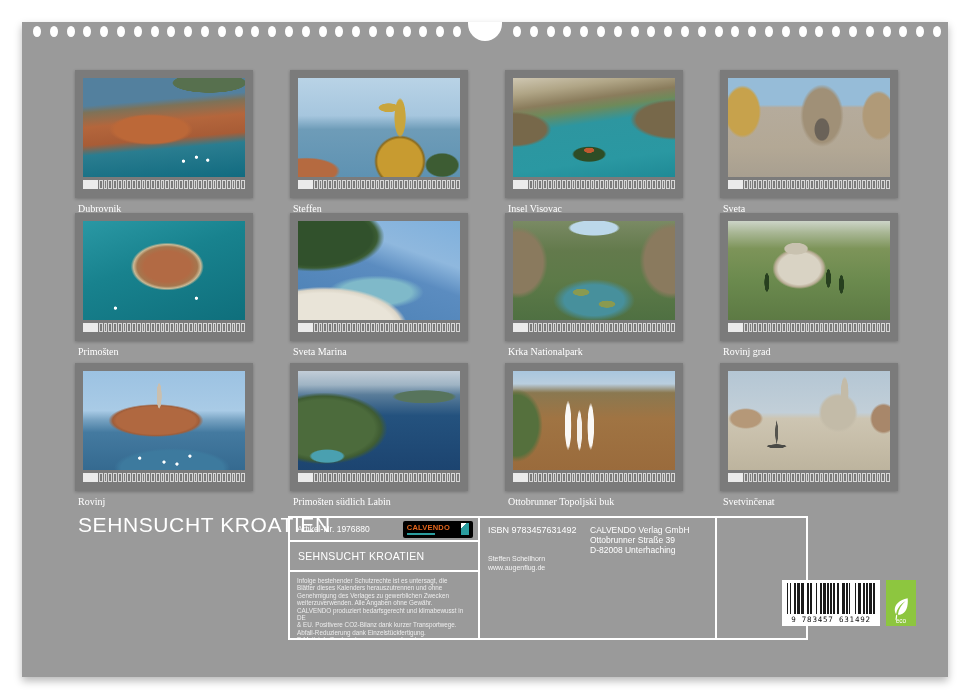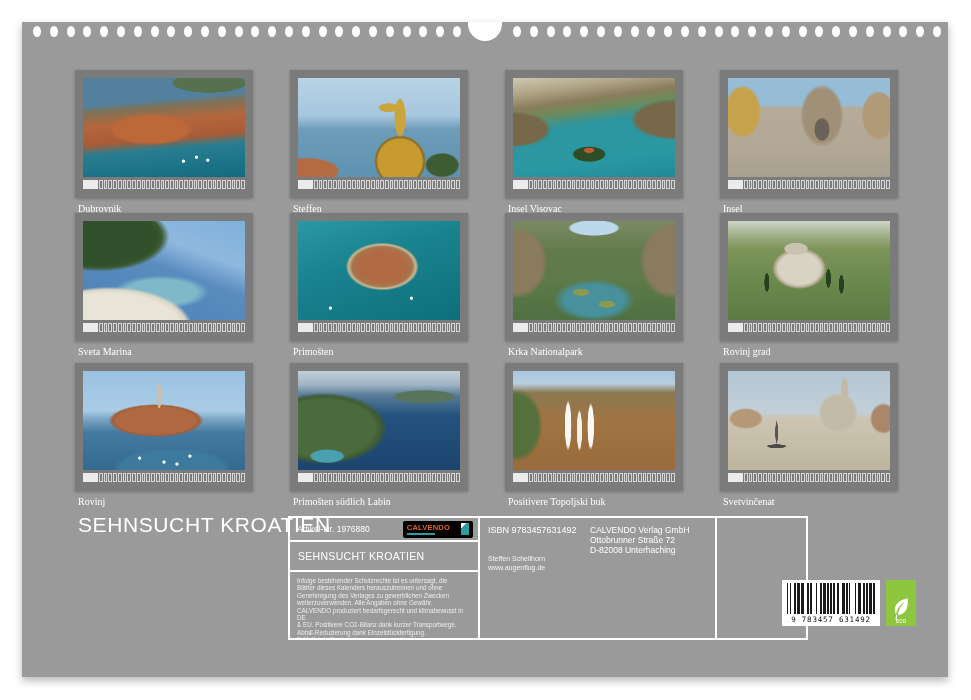--- a/index.html
+++ b/index.html
@@ -357,26 +357,66 @@
               <span class="daycell"></span>
               <span class="daycell"></span>
               <span class="daycell"></span>
               <span class="daycell"></span>
               <span class="daycell"></span>
               <span class="daycell"></span>
               <span class="daycell"></span>
               <span class="daycell"></span>
             </div>
     </div>
-    <div class="label">Insel</div>
+    <div class="label">Sveta</div>
   </div>
       </div>
     <div class="grid-row row-1">
         <div class="cell">
     <div class="card">
+      <div class="photo p6"></div>
+      <div class="calstrip">
+        <span class="monthbox"></span>
+      <span class="daycell"></span>
+              <span class="daycell"></span>
+              <span class="daycell"></span>
+              <span class="daycell"></span>
+              <span class="daycell"></span>
+              <span class="daycell"></span>
+              <span class="daycell"></span>
+              <span class="daycell"></span>
+              <span class="daycell"></span>
+              <span class="daycell"></span>
+              <span class="daycell"></span>
+              <span class="daycell"></span>
+              <span class="daycell"></span>
+              <span class="daycell"></span>
+              <span class="daycell"></span>
+              <span class="daycell"></span>
+              <span class="daycell"></span>
+              <span class="daycell"></span>
+              <span class="daycell"></span>
+              <span class="daycell"></span>
+              <span class="daycell"></span>
+              <span class="daycell"></span>
+              <span class="daycell"></span>
+              <span class="daycell"></span>
+              <span class="daycell"></span>
+              <span class="daycell"></span>
+              <span class="daycell"></span>
+              <span class="daycell"></span>
+              <span class="daycell"></span>
+              <span class="daycell"></span>
+              <span class="daycell"></span>
+            </div>
+    </div>
+    <div class="label">Primošten</div>
+  </div>
+        <div class="cell">
+    <div class="card">
       <div class="photo p5"></div>
       <div class="calstrip">
         <span class="monthbox"></span>
       <span class="daycell"></span>
               <span class="daycell"></span>
               <span class="daycell"></span>
               <span class="daycell"></span>
               <span class="daycell"></span>
               <span class="daycell"></span>
               <span class="daycell"></span>
@@ -400,60 +440,20 @@
               <span class="daycell"></span>
               <span class="daycell"></span>
               <span class="daycell"></span>
               <span class="daycell"></span>
               <span class="daycell"></span>
               <span class="daycell"></span>
               <span class="daycell"></span>
             </div>
     </div>
     <div class="label">Sveta Marina</div>
-  </div>
-        <div class="cell">
-    <div class="card">
-      <div class="photo p6"></div>
-      <div class="calstrip">
-        <span class="monthbox"></span>
-      <span class="daycell"></span>
-              <span class="daycell"></span>
-              <span class="daycell"></span>
-              <span class="daycell"></span>
-              <span class="daycell"></span>
-              <span class="daycell"></span>
-              <span class="daycell"></span>
-              <span class="daycell"></span>
-              <span class="daycell"></span>
-              <span class="daycell"></span>
-              <span class="daycell"></span>
-              <span class="daycell"></span>
-              <span class="daycell"></span>
-              <span class="daycell"></span>
-              <span class="daycell"></span>
-              <span class="daycell"></span>
-              <span class="daycell"></span>
-              <span class="daycell"></span>
-              <span class="daycell"></span>
-              <span class="daycell"></span>
-              <span class="daycell"></span>
-              <span class="daycell"></span>
-              <span class="daycell"></span>
-              <span class="daycell"></span>
-              <span class="daycell"></span>
-              <span class="daycell"></span>
-              <span class="daycell"></span>
-              <span class="daycell"></span>
-              <span class="daycell"></span>
-              <span class="daycell"></span>
-              <span class="daycell"></span>
-            </div>
-    </div>
-    <div class="label">Primošten</div>
   </div>
         <div class="cell">
     <div class="card">
       <div class="photo p7"></div>
       <div class="calstrip">
         <span class="monthbox"></span>
       <span class="daycell"></span>
               <span class="daycell"></span>
               <span class="daycell"></span>
               <span class="daycell"></span>
@@ -641,21 +641,21 @@
               <span class="daycell"></span>
               <span class="daycell"></span>
               <span class="daycell"></span>
               <span class="daycell"></span>
               <span class="daycell"></span>
               <span class="daycell"></span>
               <span class="daycell"></span>
               <span class="daycell"></span>
             </div>
     </div>
-    <div class="label">Positivere Topoljski buk</div>
+    <div class="label">Ottobrunner Topoljski buk</div>
   </div>
         <div class="cell">
     <div class="card">
       <div class="photo p12"></div>
       <div class="calstrip">
         <span class="monthbox"></span>
       <span class="daycell"></span>
               <span class="daycell"></span>
               <span class="daycell"></span>
               <span class="daycell"></span>
@@ -712,21 +712,21 @@
 Genehmigung des Verlages zu gewerblichen Zwecken
 weiterzuverwenden. Alle Angaben ohne Gewähr.
 CALVENDO produziert bedarfsgerecht und klimabewusst in DE
 &amp; EU. Positivere CO2-Bilanz dank kurzer Transportwege.
 Abfall-Reduzierung dank Einzelstückfertigung.
 E-Mail: info@calvendo.com • www.calvendo.com</div>
       </div>
       <div class="col col-mid">
         <div class="isbn">ISBN 9783457631492</div>
         <div class="publisher">CALVENDO Verlag GmbH
-Ottobrunner Straße 72
+Ottobrunner Straße 39
 D-82008 Unterhaching</div>
         <div class="credit">Steffen Schellhorn
 www.augenflug.de</div>
       </div>
       <div class="col col-right">
         <div class="barcode-box">
           <div class="bars" id="bars">
               <span class="bar" style="flex-grow: 1;"></span>
               <span class="gap" style="flex-grow: 1;"></span>
               <span class="bar" style="flex-grow: 1;"></span>

